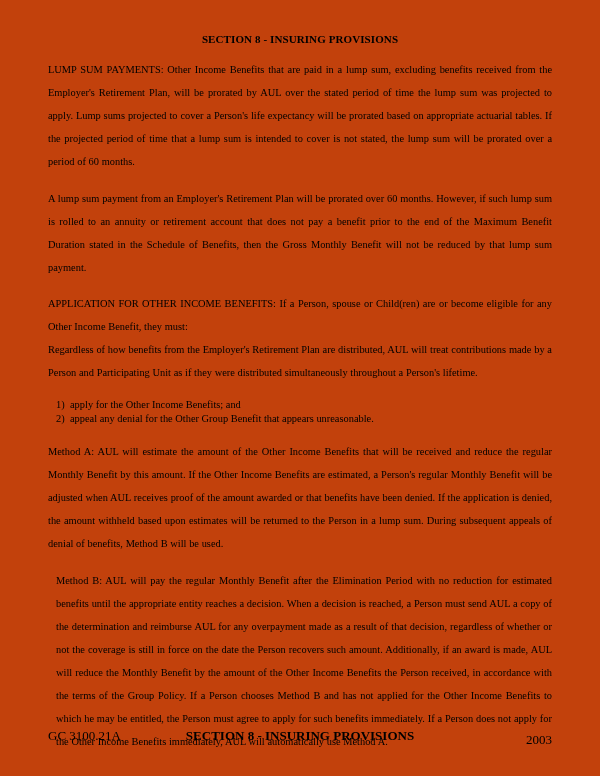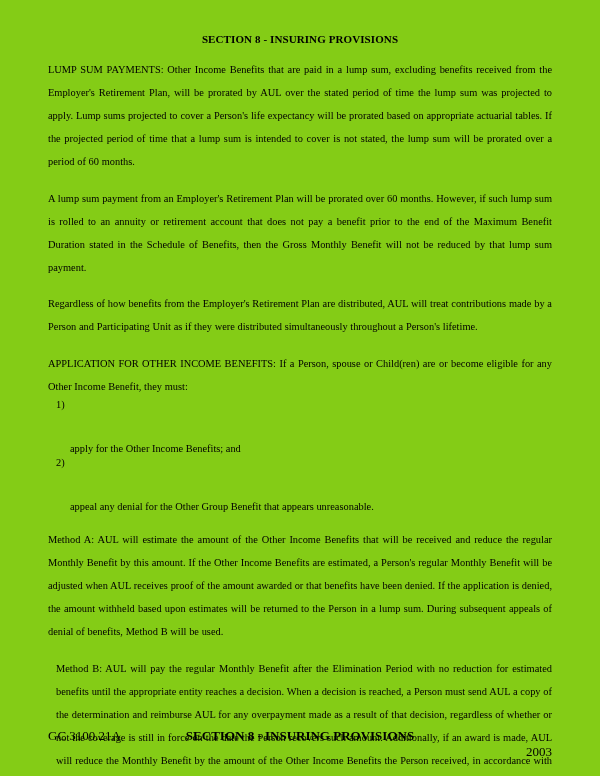--- a/index.html
+++ b/index.html
@@ -5,21 +5,21 @@
 <style>
   html, body {
     margin: 0;
     padding: 0;
     background: #ffffff;
   }
   .page {
     position: relative;
     width: 600px;
     height: 776px;
-    background: #84cc16;
+    background: #c2410c;
     font-family: "Liberation Serif", "DejaVu Serif", serif;
     color: #000000;
     overflow: hidden;
     box-sizing: border-box;
   }
   .page-heading {
     position: absolute;
     top: 33px;
     left: 0;
     width: 600px;
@@ -61,21 +61,20 @@
     align-items: flex-start;
   }
   .list-marker {
     width: 22px;
     flex: 0 0 22px;
     padding-left: 8px;
     box-sizing: border-box;
   }
   .list-text {
     flex: 1 1 auto;
-    margin-top: 44px;
   }
   .footer {
     position: absolute;
     left: 48px;
     top: 728px;
     width: 504px;
     height: 16px;
     font-size: 13px;
   }
   .footer-left {
@@ -87,39 +86,39 @@
     position: absolute;
     left: 0;
     top: 0;
     width: 504px;
     text-align: center;
     font-weight: bold;
   }
   .footer-right {
     position: absolute;
     right: 0;
-    top: 16px;
+    top: 4px;
   }
 </style>
 </head>
 <body>
 
 <div class="page">
 
   <div class="page-heading">SECTION 8 - INSURING PROVISIONS</div>
 
   <div class="content">
 
     <p class="para">LUMP SUM PAYMENTS:  Other Income Benefits that are paid in a lump sum, excluding benefits received from the Employer's Retirement Plan, will be prorated by AUL over the stated period of time the lump sum was projected to apply.  Lump sums projected to cover a Person's life expectancy will be prorated based on appropriate actuarial tables.  If the projected period of time that a lump sum is intended to cover is not stated, the lump sum will be prorated over a period of 60 months.</p>
 
     <p class="para">A lump sum payment from an Employer's Retirement Plan will be prorated over 60 months.  However, if such lump sum is rolled to an annuity or retirement account that does not pay a benefit prior to the end of the Maximum Benefit Duration stated in the Schedule of Benefits, then the Gross Monthly Benefit will not be reduced by that lump sum payment.</p>
 
+    <p class="para para-tight">APPLICATION FOR OTHER INCOME BENEFITS: If a Person, spouse or Child(ren) are or become eligible for any Other Income Benefit, they must:</p>
+
     <p class="para">Regardless of how benefits from the Employer's Retirement Plan are distributed, AUL will treat contributions made by a Person and Participating Unit as if they were distributed simultaneously throughout a Person's lifetime.</p>
-
-    <p class="para para-tight">APPLICATION FOR OTHER INCOME BENEFITS: If a Person, spouse or Child(ren) are or become eligible for any Other Income Benefit, they must:</p>
 
     <ul class="list">
       <li class="list-item">
         <span class="list-marker">1)</span>
         <span class="list-text">apply for the Other Income Benefits; and</span>
       </li>
       <li class="list-item">
         <span class="list-marker">2)</span>
         <span class="list-text">appeal any denial for the Other Group Benefit that appears unreasonable.</span>
       </li>

